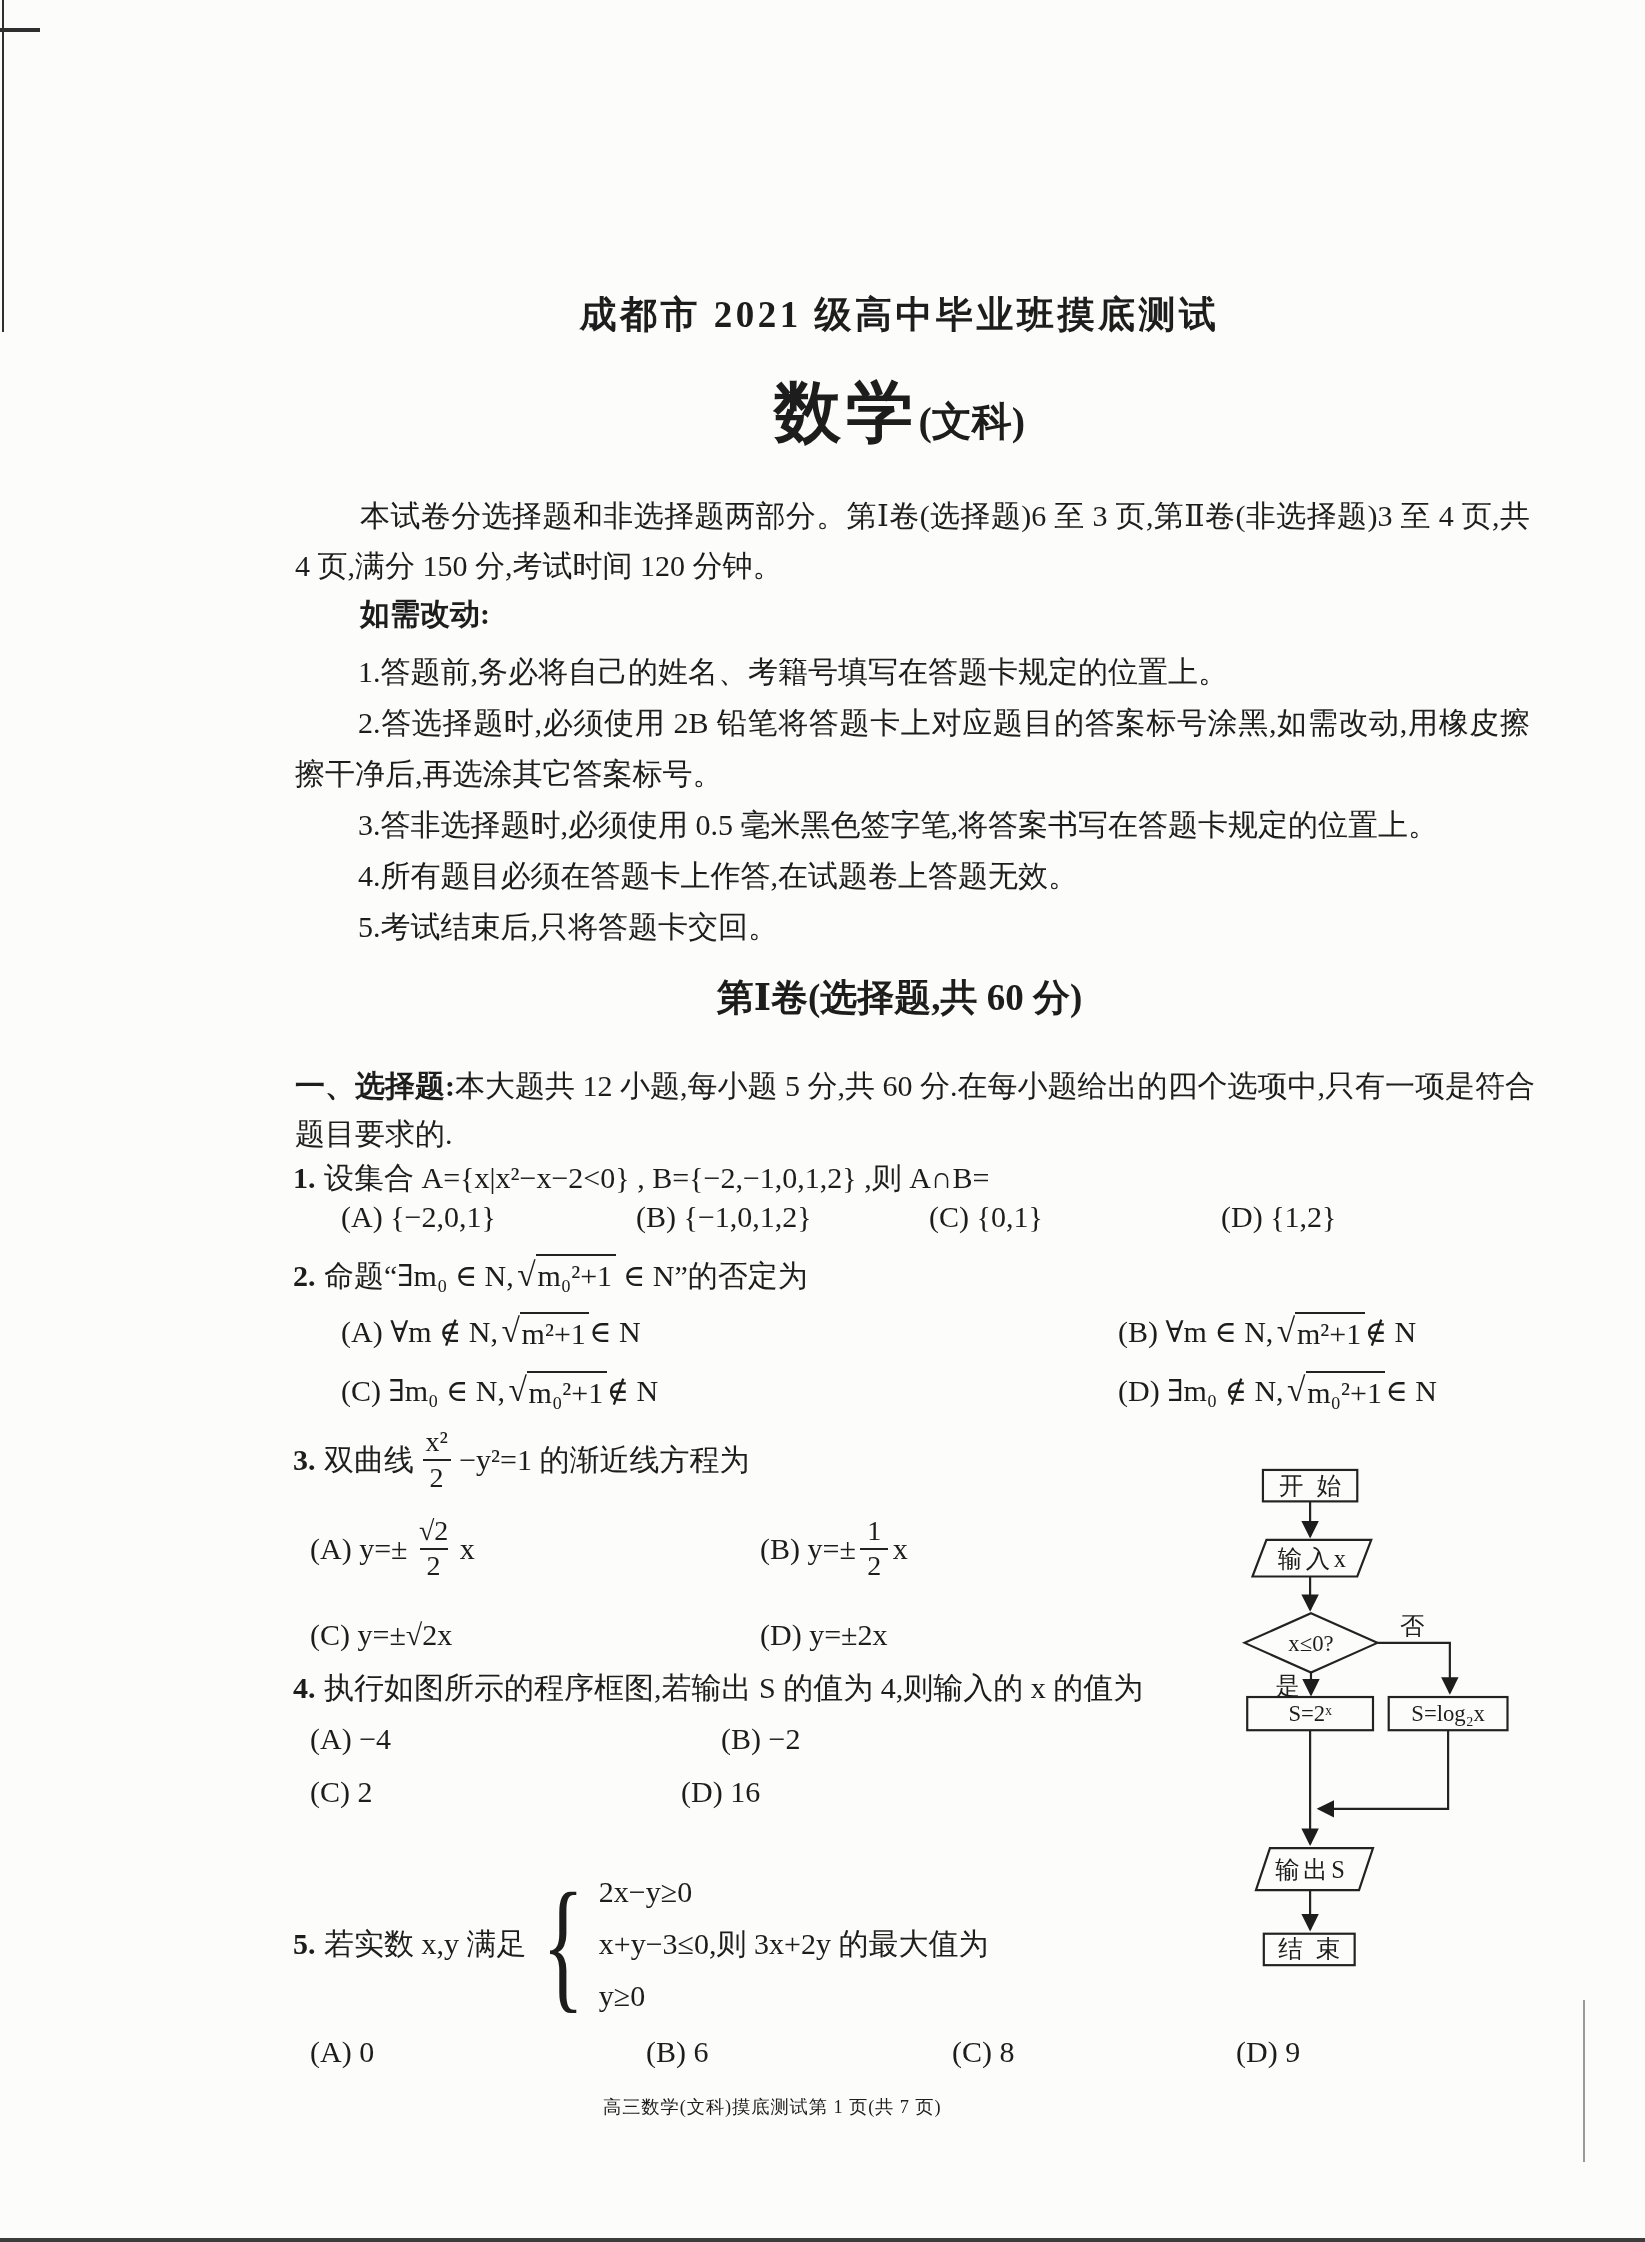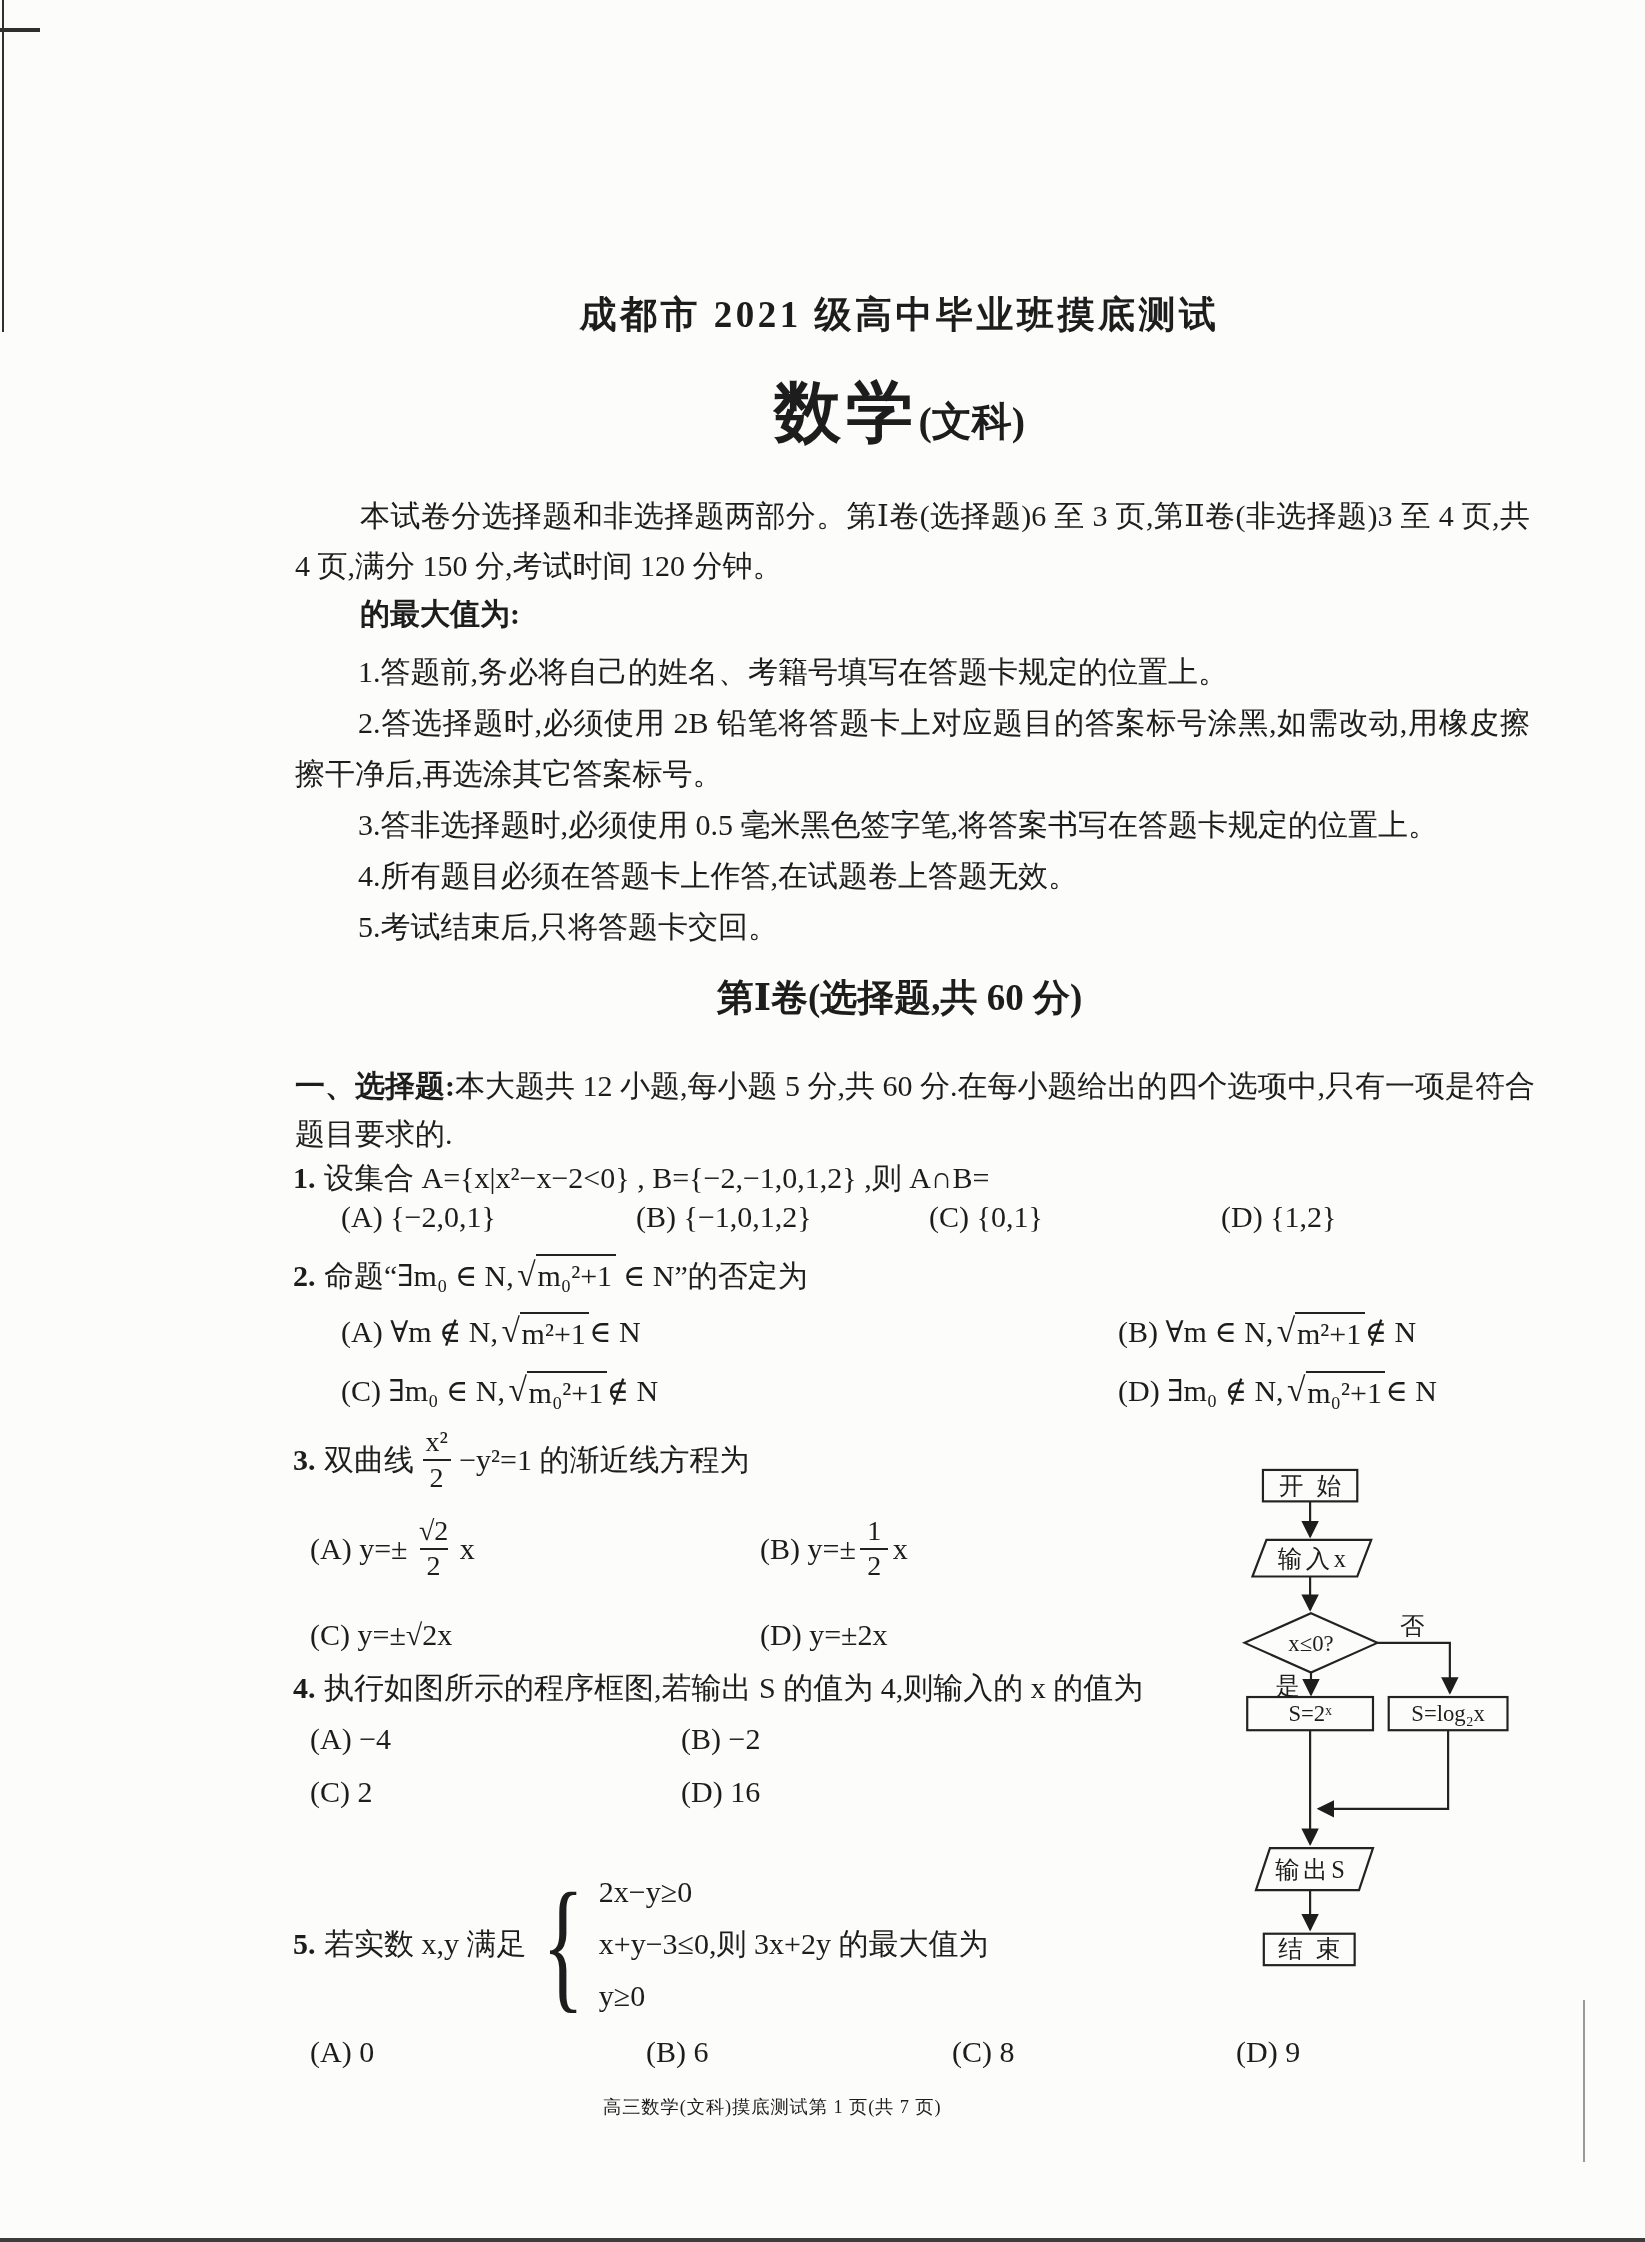--- a/index.html
+++ b/index.html
@@ -65,21 +65,21 @@
   <div class="abs" style="left:1583px;top:2000px;width:1.7px;height:162px;background:#9a9a9a;"></div>
 
   <div class="abs band title1">成都市 2021 级高中毕业班摸底测试</div>
   <div class="abs title2">
     <span class="t-main">数学</span>
       <span class="t-sub">(文科)</span>
   </div>
 
   <div class="abs intro">本试卷分选择题和非选择题两部分。第Ⅰ卷(选择题)6 至 3 页,第Ⅱ卷(非选择题)3 至 4 页,共 4 页,满分 150 分,考试时间 120 分钟。</div>
 
-  <div class="abs notice">的最大值为:</div>
+  <div class="abs notice">如需改动:</div>
   <div class="abs notes">
     <div class="note">1.答题前,务必将自己的姓名、考籍号填写在答题卡规定的位置上。</div>
     <div class="note">2.答选择题时,必须使用 2B 铅笔将答题卡上对应题目的答案标号涂黑,如需改动,用橡皮擦擦干净后,再选涂其它答案标号。</div>
     <div class="note">3.答非选择题时,必须使用 0.5 毫米黑色签字笔,将答案书写在答题卡规定的位置上。</div>
     <div class="note">4.所有题目必须在答题卡上作答,在试题卷上答题无效。</div>
     <div class="note">5.考试结束后,只将答题卡交回。</div>
   </div>
 
   <div class="abs sec-heading">第Ⅰ卷(选择题,共 60 分)</div>
   <div class="abs sec-intro"><b>一、选择题:</b><span>本大题共 12 小题,每小题 5 分,共 60 分.在每小题给出的四个选项中,只有一项是符合题目要求的.</span></div>
@@ -154,21 +154,21 @@
       </span>
   </div>
   <div class="abs optrow o3" style="top:1618px;">
     <span class="opt">(C) y=±√2x</span>
     <span class="opt">(D) y=±2x</span>
   </div>
 
   <div class="abs q" style="top:1668px;left:293px;">
     <span class="qnum">4.</span><span>执行如图所示的程序框图,若输出 S 的值为 4,则输入的 x 的值为</span>
   </div>
-  <div class="abs optrow o4" style="top:1722px;">
+  <div class="abs optrow o4" style="top:1722px;gap:40px;">
     <span class="opt">(A) −4</span>
     <span class="opt">(B) −2</span>
   </div>
   <div class="abs optrow o4" style="top:1775px;">
     <span class="opt">(C) 2</span>
     <span class="opt">(D) 16</span>
   </div>
 
   <div class="abs qflex" style="top:1859px;left:293px;height:170px;">
     <span class="qnum">5.</span>

